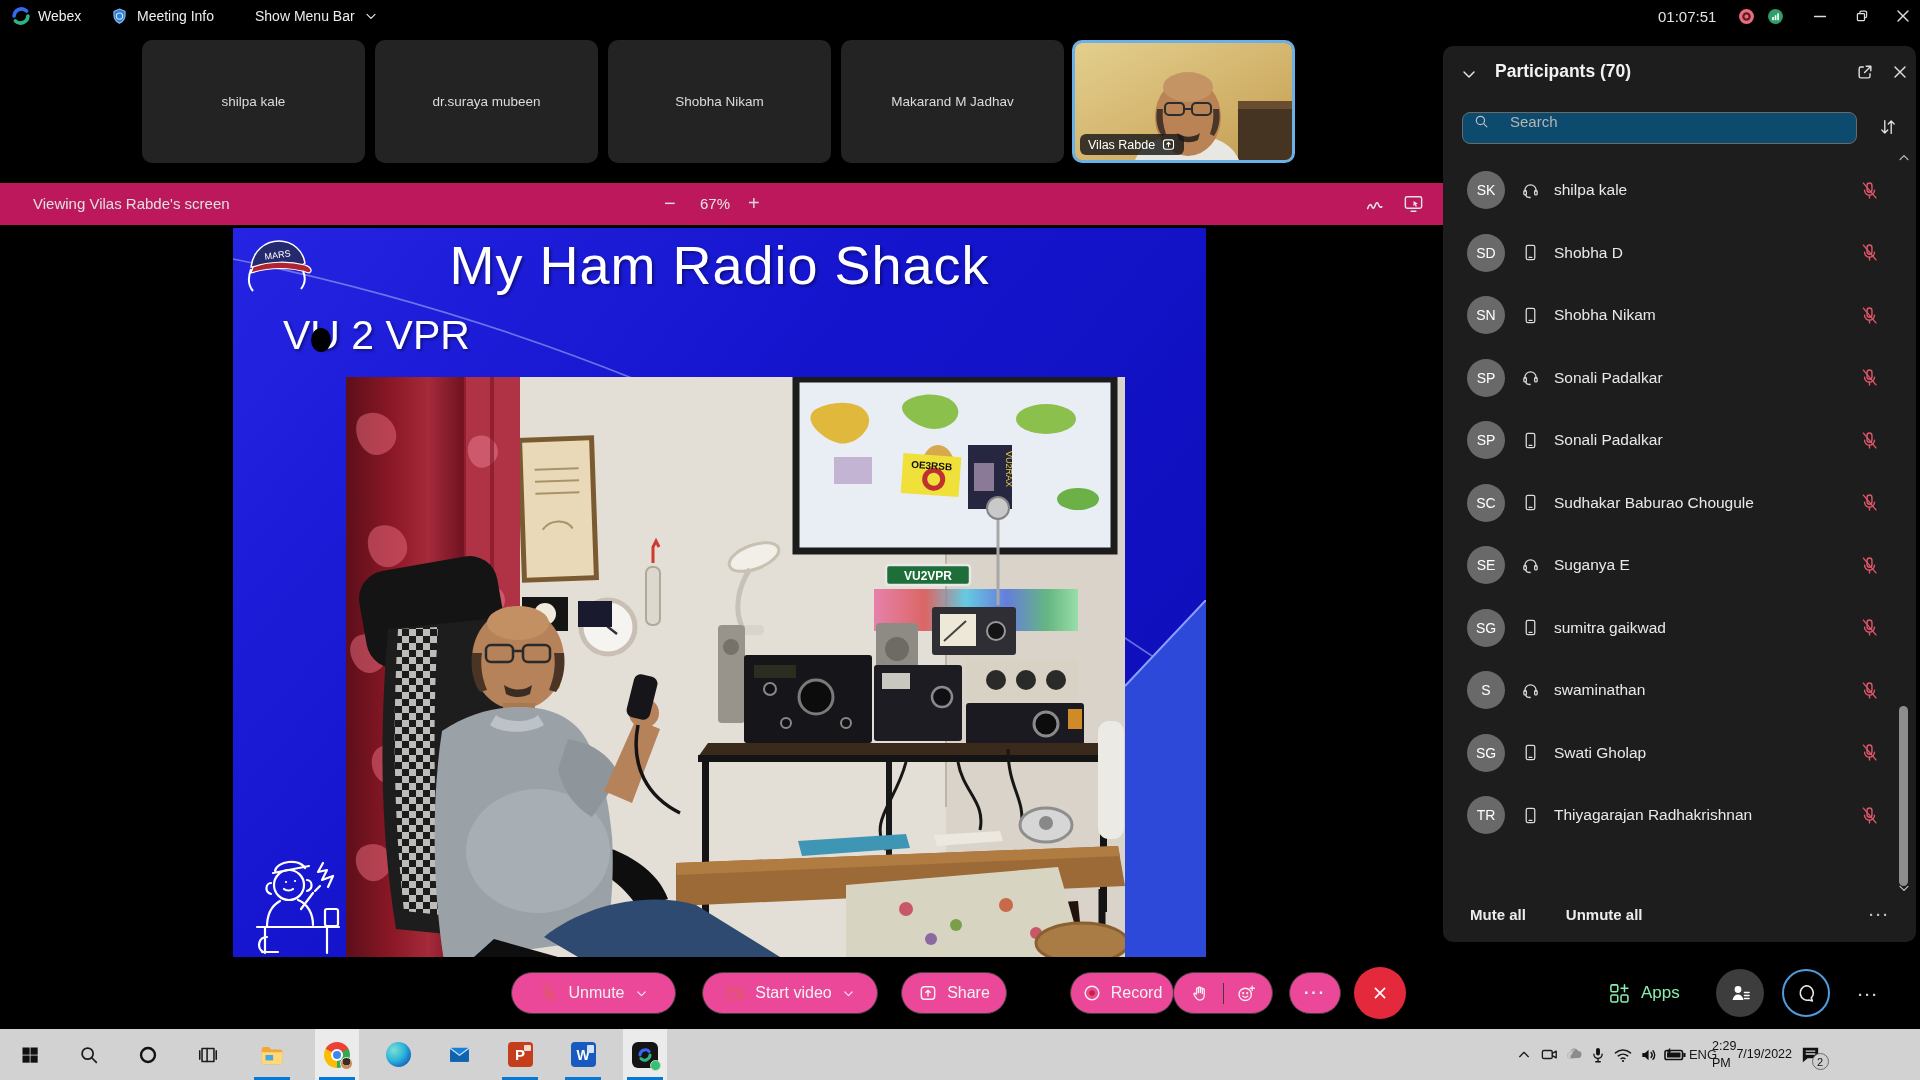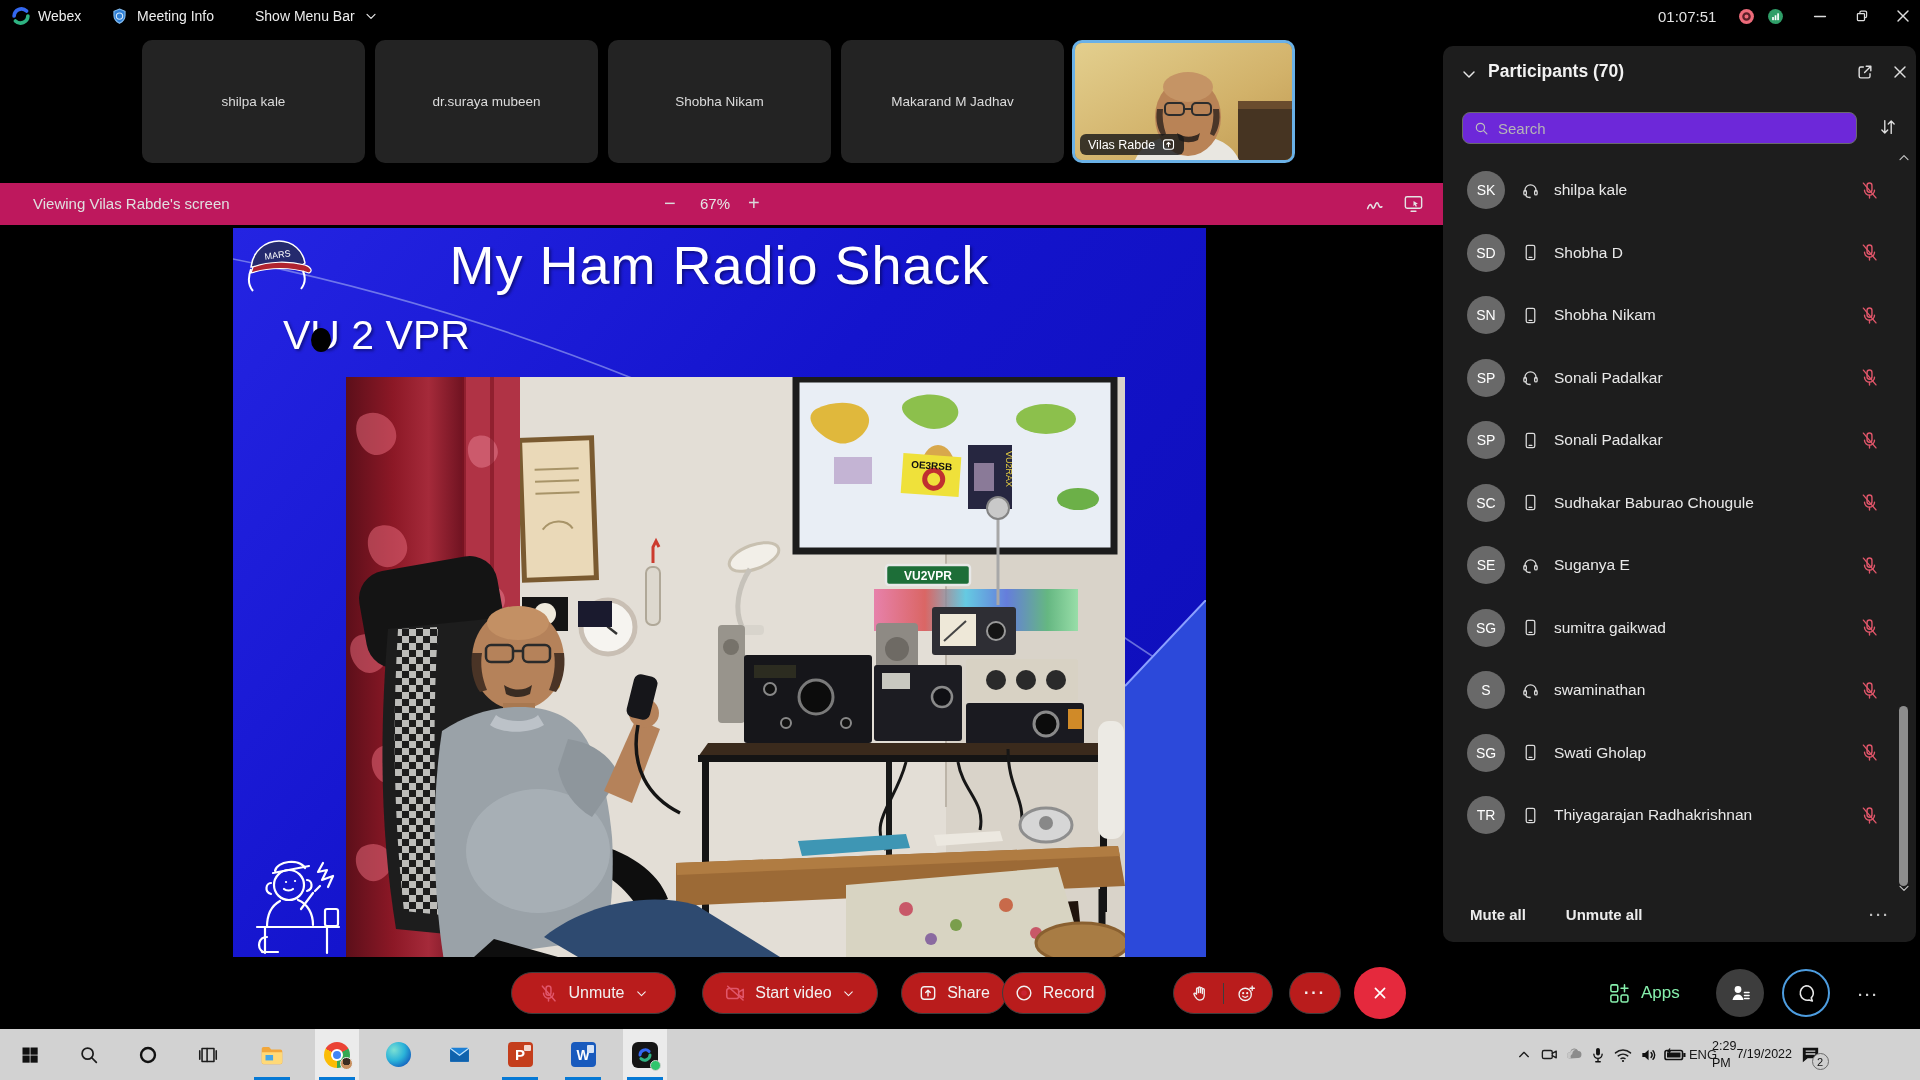--- a/index.html
+++ b/index.html
@@ -13,33 +13,33 @@
 #titlebar .tb-item{position:absolute;top:0;height:32px;display:flex;align-items:center;gap:8px;font-size:14px;color:#ededed}
 
 .vtile{width:223px;height:123px;background:#232323;border-radius:10px;display:flex;align-items:center;justify-content:center}
 .vtile-name{font-size:13.5px;color:#dcdcdc}
 #active-tile{position:absolute;left:1072px;top:40px;width:223px;height:123px;border:3px solid #6ab1e7;border-radius:10px;overflow:hidden;background:#8a7a4a}
 #active-label{position:absolute;left:5px;bottom:5px;background:rgba(24,24,24,.82);border-radius:6px;display:flex;align-items:center;gap:6px;padding:3px 8px;font-size:12.5px;color:#fff}
 
 #viewing-bar{position:absolute;left:0;top:183px;width:1443px;height:42px;background:#be185d}
 
 #panel{position:absolute;left:1443px;top:46px;width:473px;height:896px;background:#1d1d1d;border-radius:10px}
-#psearch{position:absolute;left:19px;top:66px;width:395px;height:32px;background:#6d28d9;border:1px solid #6a6a6a;border-radius:8px;display:flex;align-items:center;padding:0 10px;gap:8px}
+#psearch{position:absolute;left:19px;top:66px;width:395px;height:32px;background:#0c4a6e;border:1px solid #6a6a6a;border-radius:8px;display:flex;align-items:flex-start;padding:0 10px;gap:20px}
 #psearch input{flex:1;background:transparent;border:0;outline:0;color:#e8e8e8;font-size:15px;font-family:inherit}
 #psearch input::placeholder{color:#b5b5b5}
 #plist{position:absolute;left:0;top:113px;width:473px}
 .prow{height:62.5px;display:flex;align-items:center;padding:0 36px 0 24px;gap:0}
 .pavatar{width:38px;height:38px;border-radius:50%;background:#696969;color:#fff;font-size:14px;display:flex;align-items:center;justify-content:center;flex:0 0 auto}
 .pdev{margin-left:16px;color:#dcdcdc;flex:0 0 auto}
 .pname{margin-left:14px;font-size:15.5px;color:#e9e9e9;white-space:nowrap;overflow:hidden;flex:1}
 .pmic{color:#e0566a;flex:0 0 auto}
 #pfooter{position:absolute;left:0;bottom:12px;width:473px;height:32px;display:flex;align-items:center}
 .pfbtn{font-size:15px;font-weight:700;color:#ececec;background:none;border:0;font-family:inherit;cursor:pointer}
 
-.pill{position:absolute;top:972px;height:42px;background:#b91c1c;border:1px solid #3d3d3d;border-radius:21px;display:flex;align-items:center;justify-content:center;gap:9px;color:#f2f2f2;font-size:16px}
+.pill{position:absolute;top:972px;height:42px;background:#ec4899;border:1px solid #3d3d3d;border-radius:21px;display:flex;align-items:center;justify-content:center;gap:9px;color:#f2f2f2;font-size:16px}
 .red{color:#e0566a}
 
 #taskbar{position:absolute;left:0;top:1029px;width:1920px;height:51px;background:#d2d2d2}
 .tbtn{position:absolute;top:0;width:44px;height:51px;display:flex;align-items:center;justify-content:center}
 .tbtn.active{background:rgba(255,255,255,.55)}
 .runline{position:absolute;left:4px;right:4px;bottom:0;height:3px;background:#0679d5}
 .tray{position:absolute;top:0;height:51px;display:flex;align-items:center;justify-content:center;color:#1c1c1c}
 
 #slide{position:absolute;left:233px;top:228px;width:973px;height:729px;overflow:hidden;background:linear-gradient(130deg,#2424e2 0%,#1414cd 45%,#0d0db6 100%)}
 #slide-title{position:absolute;left:0;top:6px;width:973px;text-align:center;font-size:54px;color:#fff;letter-spacing:1px;text-shadow:2px 2px 3px rgba(0,0,40,.45)}
@@ -359,21 +359,21 @@
     <line x1="0" y1="86" x2="81" y2="0" stroke="#8ba0ff" stroke-width="2"></line>
   </svg>
 </div>
 
 <div id="panel">
   <span class="abs" style="left:16px;top:18px;color:#e6e6e6">
     <svg class="ic" width="20" height="20" viewBox="0 0 24 24">
         <path d="M6 9.5l6 6 6-6"></path>
       </svg>
   </span>
-  <span class="abs" style="left:45px;top:15px;font-size:17.5px;font-weight:700;color:#f2f2f2">Participants (70)</span>
+  <span class="abs" style="left:52px;top:15px;font-size:17.5px;font-weight:700;color:#f2f2f2">Participants (70)</span>
   <span class="abs" style="left:412px;top:16px;color:#dedede">
     <svg class="ic" width="20" height="20" viewBox="0 0 24 24">
         <path d="M13.5 5H19v5.5M19 5l-7.5 7.5"></path>
         <path d="M10 6H7a2 2 0 0 0-2 2v9a2 2 0 0 0 2 2h9a2 2 0 0 0 2-2v-3"></path>
       </svg>
   </span>
   <span class="abs" style="left:447px;top:16px;color:#dedede">
     <svg class="ic" width="20" height="20" viewBox="0 0 24 24">
         <path d="M6 6l12 12M18 6L6 18"></path>
       </svg>
@@ -690,21 +690,21 @@
       <path d="M6 9.5l6 6 6-6"></path>
     </svg>
 </div>
 <div class="pill" style="left:901px;width:106px">
   <svg class="ic" width="20" height="20" viewBox="0 0 24 24" style="stroke-width:1.7">
       <rect x="4" y="4.5" width="16" height="15" rx="3.5"></rect>
       <path d="M12 15.5V9M9.3 11.5L12 8.8l2.7 2.7"></path>
     </svg>
   <span>Share</span>
 </div>
-<div class="pill" style="left:1002px;width:104px">
+<div class="pill" style="left:1070px;width:104px">
   <svg width="20" height="20" viewBox="0 0 24 24">
       <circle cx="12" cy="12" r="8.2" fill="none" stroke="#f2f2f2" stroke-width="1.7"></circle>
       <circle cx="12" cy="12" r="3.4" fill="#c92231"></circle>
     </svg>
   <span>Record</span>
 </div>
 <div class="pill" style="left:1173px;width:100px;gap:0">
   <span style="padding:0 12px;border-right:1px solid #3d3d3d;display:flex">
     <svg class="ic" width="21" height="21" viewBox="0 0 24 24" style="stroke-width:1.5">
         <path d="M7.5 12V6.8a1.1 1.1 0 0 1 2.2 0V11M9.7 11V5.6a1.1 1.1 0 0 1 2.2 0V11M11.9 11V6.4a1.1 1.1 0 0 1 2.2 0V12M14.1 12V7.6a1.1 1.1 0 0 1 2.2 0v6.2c0 3.4-2 5.7-5 5.7-2.6 0-3.8-1.2-5.3-3.8L4.6 13c-.5-.9.6-1.8 1.5-1.2l1.4 1"></path>

